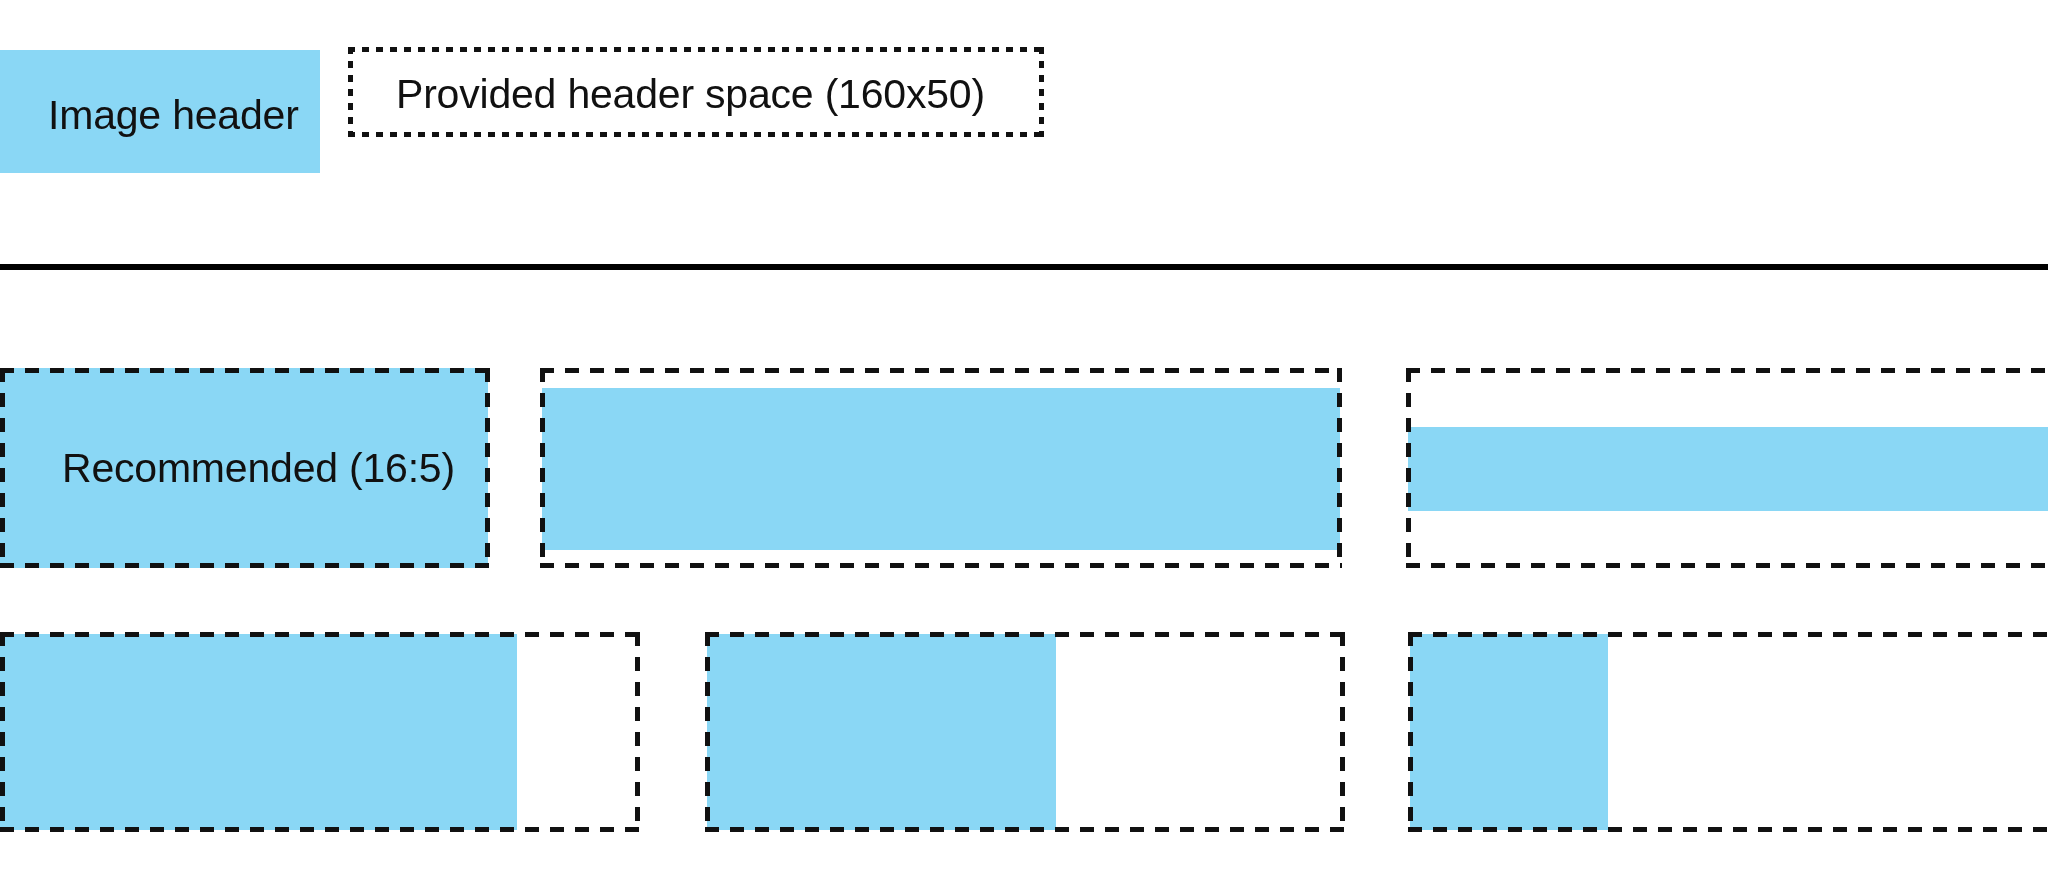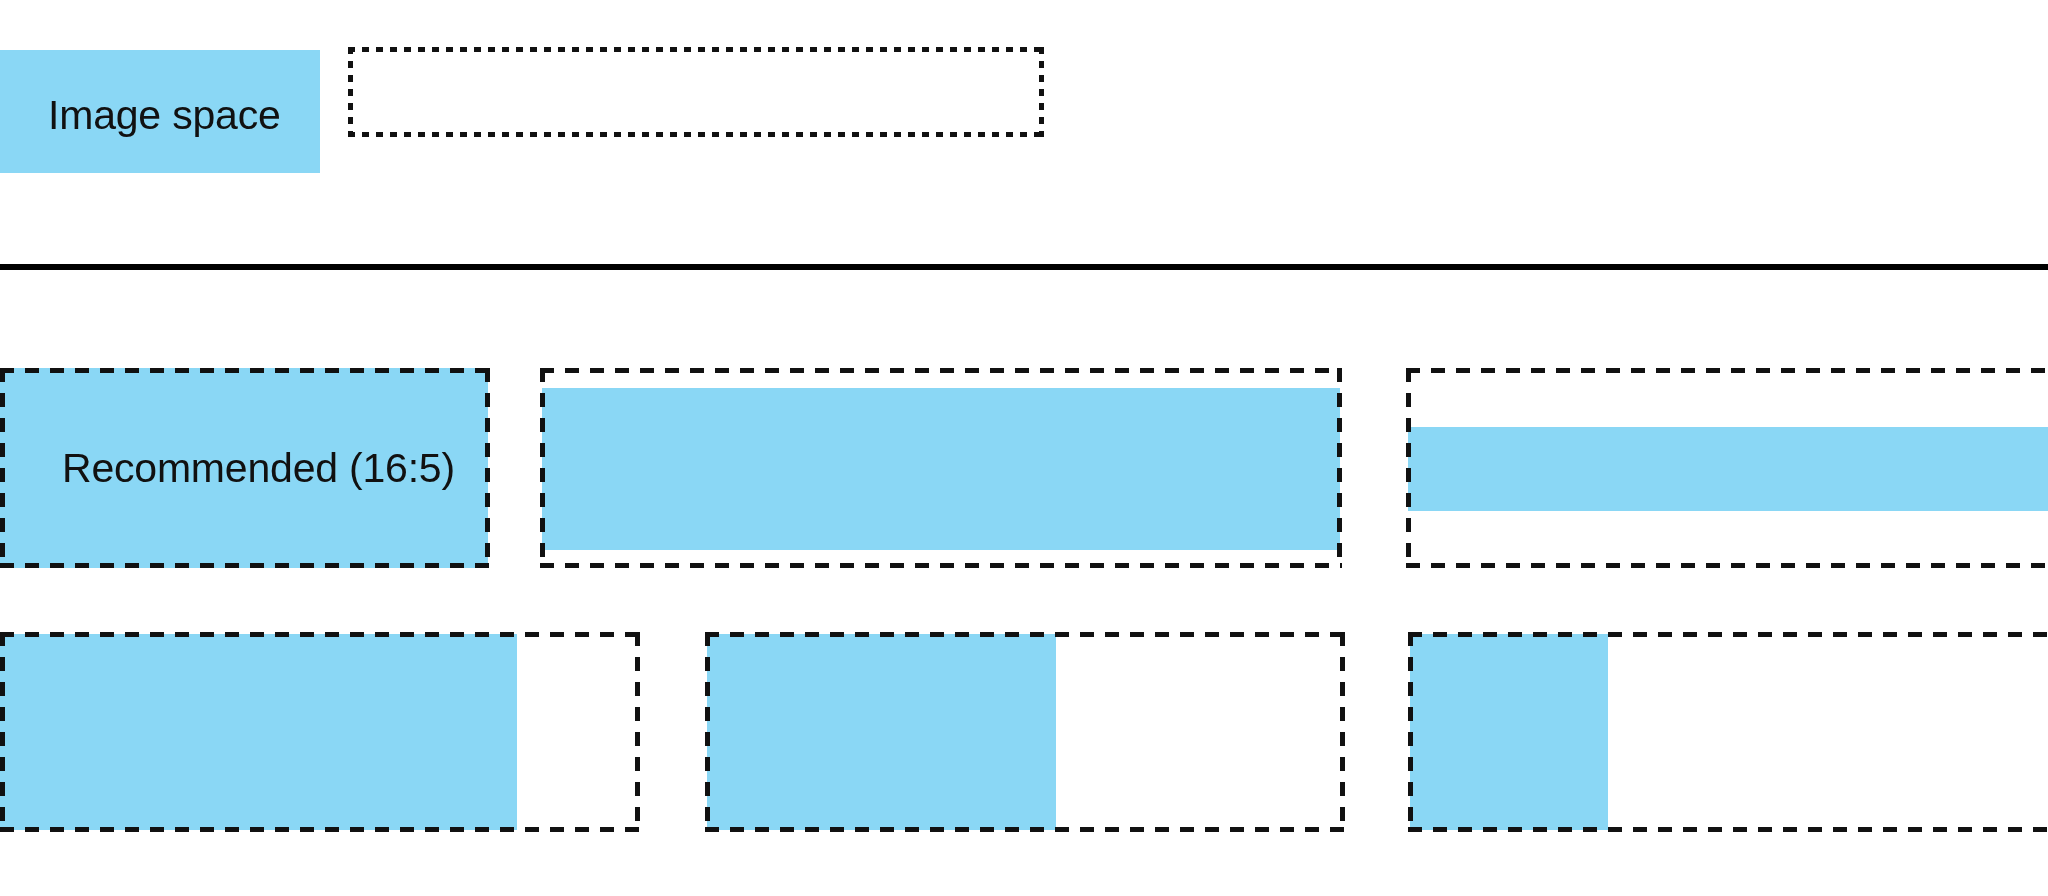--- a/index.html
+++ b/index.html
@@ -132,27 +132,28 @@
 </style>
 </head>
 <body>
 
 <div class="stage">
 
   <div id="header-row">
 
     <div class="abs fill-box" id="image-asset-swatch"></div>
 
-    <div class="label" id="image-asset-label">Image space</div>
+    <div class="label" id="image-asset-label">Image header</div>
 
     <div class="abs dashed-box dotted-box" id="header-space-outline">
       <span class="v-left"></span>
       <span class="v-right"></span>
     </div>
 
+    <div class="label" id="header-space-label">Provided header space (160x50)</div>
 
     <div class="abs" id="header-divider"></div>
   </div>
 
   <div>
 
     <div class="abs fill-box card" id="card-recommended-fill"></div>
     <div class="abs dashed-box card" id="card-recommended">
       <span class="v-left"></span>
       <span class="v-right"></span>

